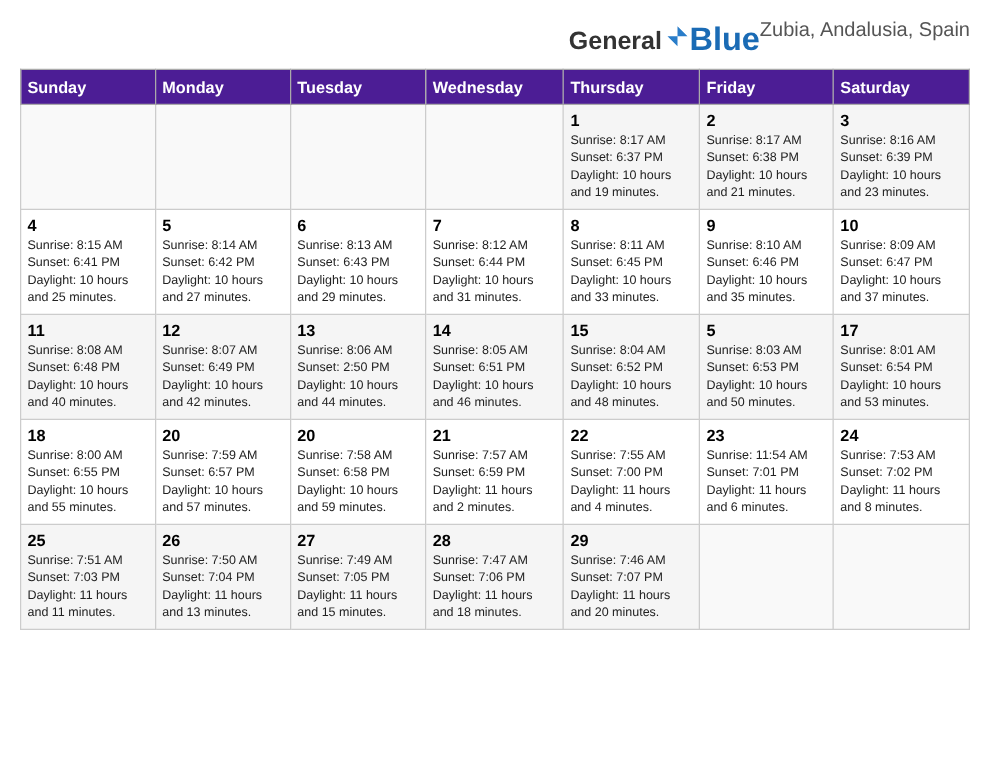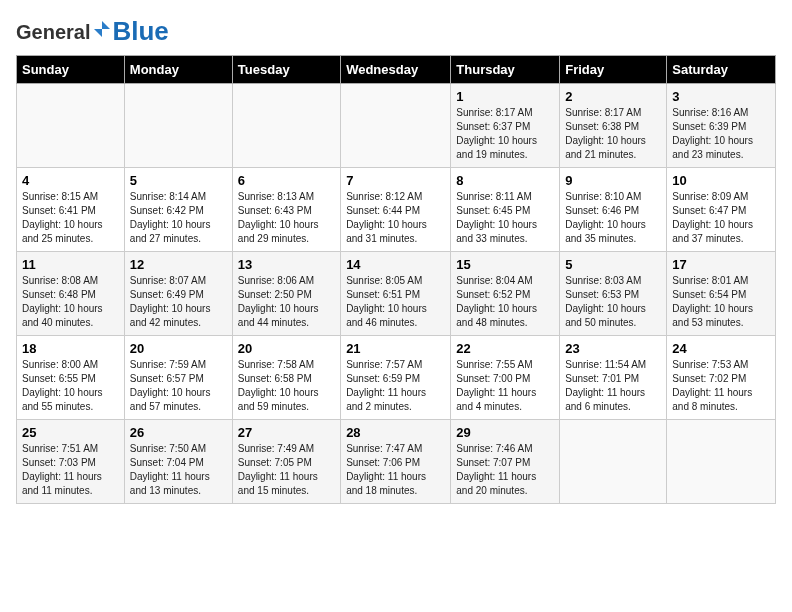--- a/index.html
+++ b/index.html
@@ -8,21 +8,20 @@
       background: #fff;
       width: 792px;
       min-height: 612px;
       padding: 16px;
     }
     .header {
       display: flex;
       justify-content: flex-end;
       align-items: flex-start;
       margin-bottom: 8px;
-      flex-direction: column;
     }
     .logo {
       display: flex;
       align-items: center;
     }
     .logo-text-general {
       font-size: 20px;
       font-weight: bold;
       color: #333;
     }
@@ -47,21 +46,21 @@
     .location-title {
       font-size: 16px;
       color: #555;
     }
     table {
       width: 100%;
       border-collapse: collapse;
       font-size: 11px;
     }
     thead tr th {
-      background-color: #000000;
+      background-color: #4c1d95;
       color: #fff;
       text-align: left;
       padding: 6px 5px;
       font-size: 13px;
       font-weight: bold;
       border: 1px solid #aaa;
     }
     tbody tr td {
       vertical-align: top;
       padding: 5px;
@@ -96,20 +95,21 @@
     <div>
       <span class="logo-text-general">General</span><svg class="logo-icon" viewBox="0 0 20 20">
           <polygon points="10,2 18,10 10,10 10,18 2,10 10,10" fill="#2a7dc9"></polygon>
         </svg>
     </div>
     <div>
       <span class="logo-text-blue">Blue</span>
     </div>
   </div>
   <div class="title-block">
+    <div class="location-title">Zubia, Andalusia, Spain</div>
   </div>
 </div>
 
 <table>
   <thead>
     <tr id="header-row">
         <th>Sunday</th>
         <th>Monday</th>
         <th>Tuesday</th>
         <th>Wednesday</th>

